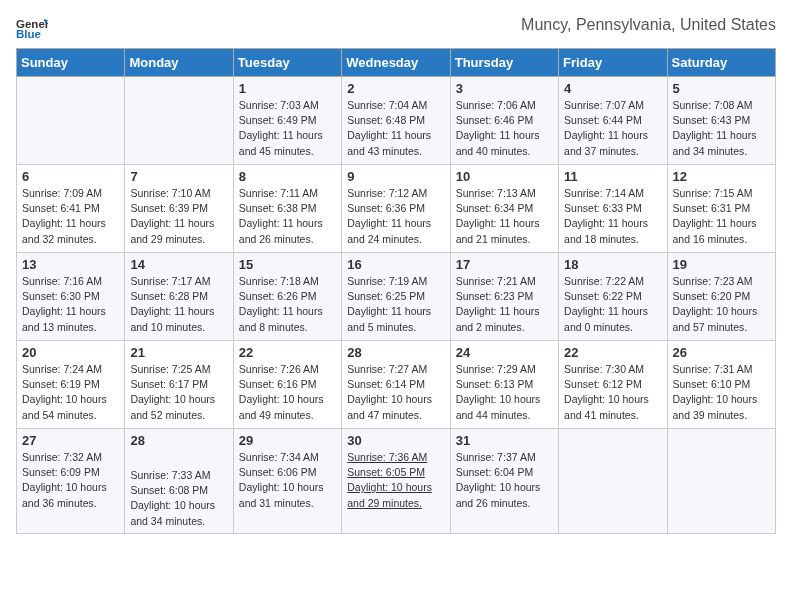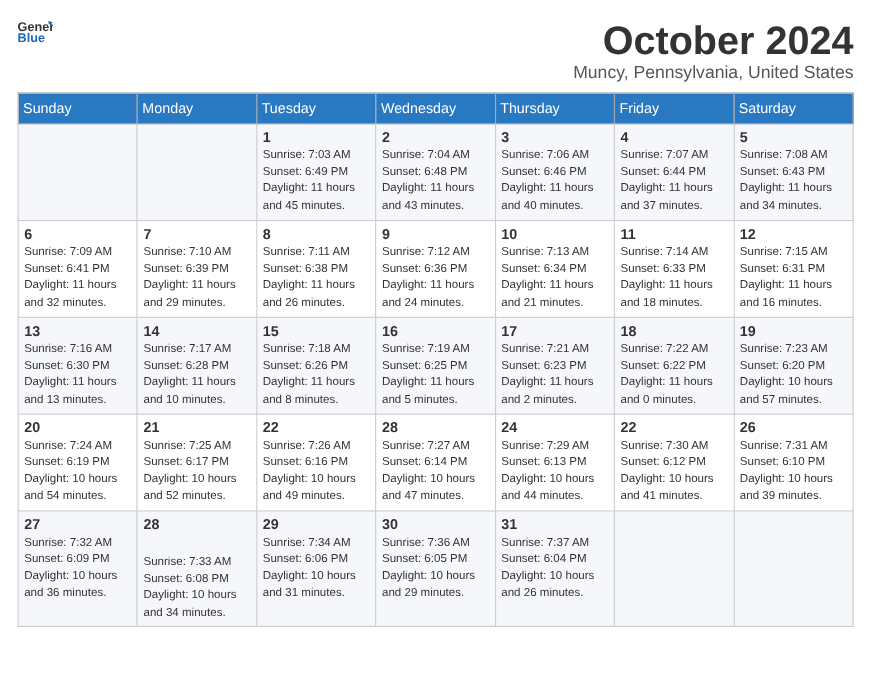--- a/index.html
+++ b/index.html
@@ -44,21 +44,21 @@
     }
     table {
       width: 100%;
       border-collapse: collapse;
       table-layout: fixed;
     }
     thead tr th {
       background: #2979c2;
       color: #fff;
       font-size: 13px;
-      font-weight: normal;
+      font-weight: bold;
       padding: 6px 4px;
       text-align: left;
       border: 1px solid #aaa;
     }
     tbody tr td {
       border: 1px solid #ccc;
       vertical-align: top;
       padding: 4px 5px;
       font-size: 11px;
       color: #333;
@@ -88,21 +88,20 @@
       <svg class="logo-icon" viewBox="0 0 50 36" width="50" height="36">
         <text x="0" y="18" font-size="18" font-weight="bold" fill="#333" font-family="Arial">General</text>
         <text x="0" y="34" font-size="18" font-weight="bold" fill="#1a6ab5" font-family="Arial">Blue</text>
 
         <polygon points="44,4 50,10 44,8" fill="#2979c2"></polygon>
         <polygon points="44,4 50,6 46,10" fill="#1a6ab5"></polygon>
       </svg>
     </div>
   </div>
   <div class="title-block">
-    <div class="title-month">October 2024</div>
     <div class="title-location">Muncy, Pennsylvania, United States</div>
   </div>
 </div>
 
 <table>
   <thead>
     <tr>
     <th>Sunday</th>
         <th>Monday</th>
         <th>Tuesday</th>
@@ -293,21 +292,21 @@
 Daylight: 10 hours and 34 minutes.</div>
         </td>
         <td>
           <span class="day-num">29</span>
           <div class="day-info" style="white-space: pre-line;">Sunrise: 7:34 AM
 Sunset: 6:06 PM
 Daylight: 10 hours and 31 minutes.</div>
         </td>
         <td>
           <span class="day-num">30</span>
-          <div class="day-info" style="white-space: pre-line;">Sunrise: 7:36 AM
+          <div class="day-info" style="white-space: pre-line; text-decoration: underline;">Sunrise: 7:36 AM
 Sunset: 6:05 PM
 Daylight: 10 hours and 29 minutes.</div>
         </td>
         <td>
           <span class="day-num">31</span>
           <div class="day-info" style="white-space: pre-line;">Sunrise: 7:37 AM
 Sunset: 6:04 PM
 Daylight: 10 hours and 26 minutes.</div>
         </td>
         <td></td>

